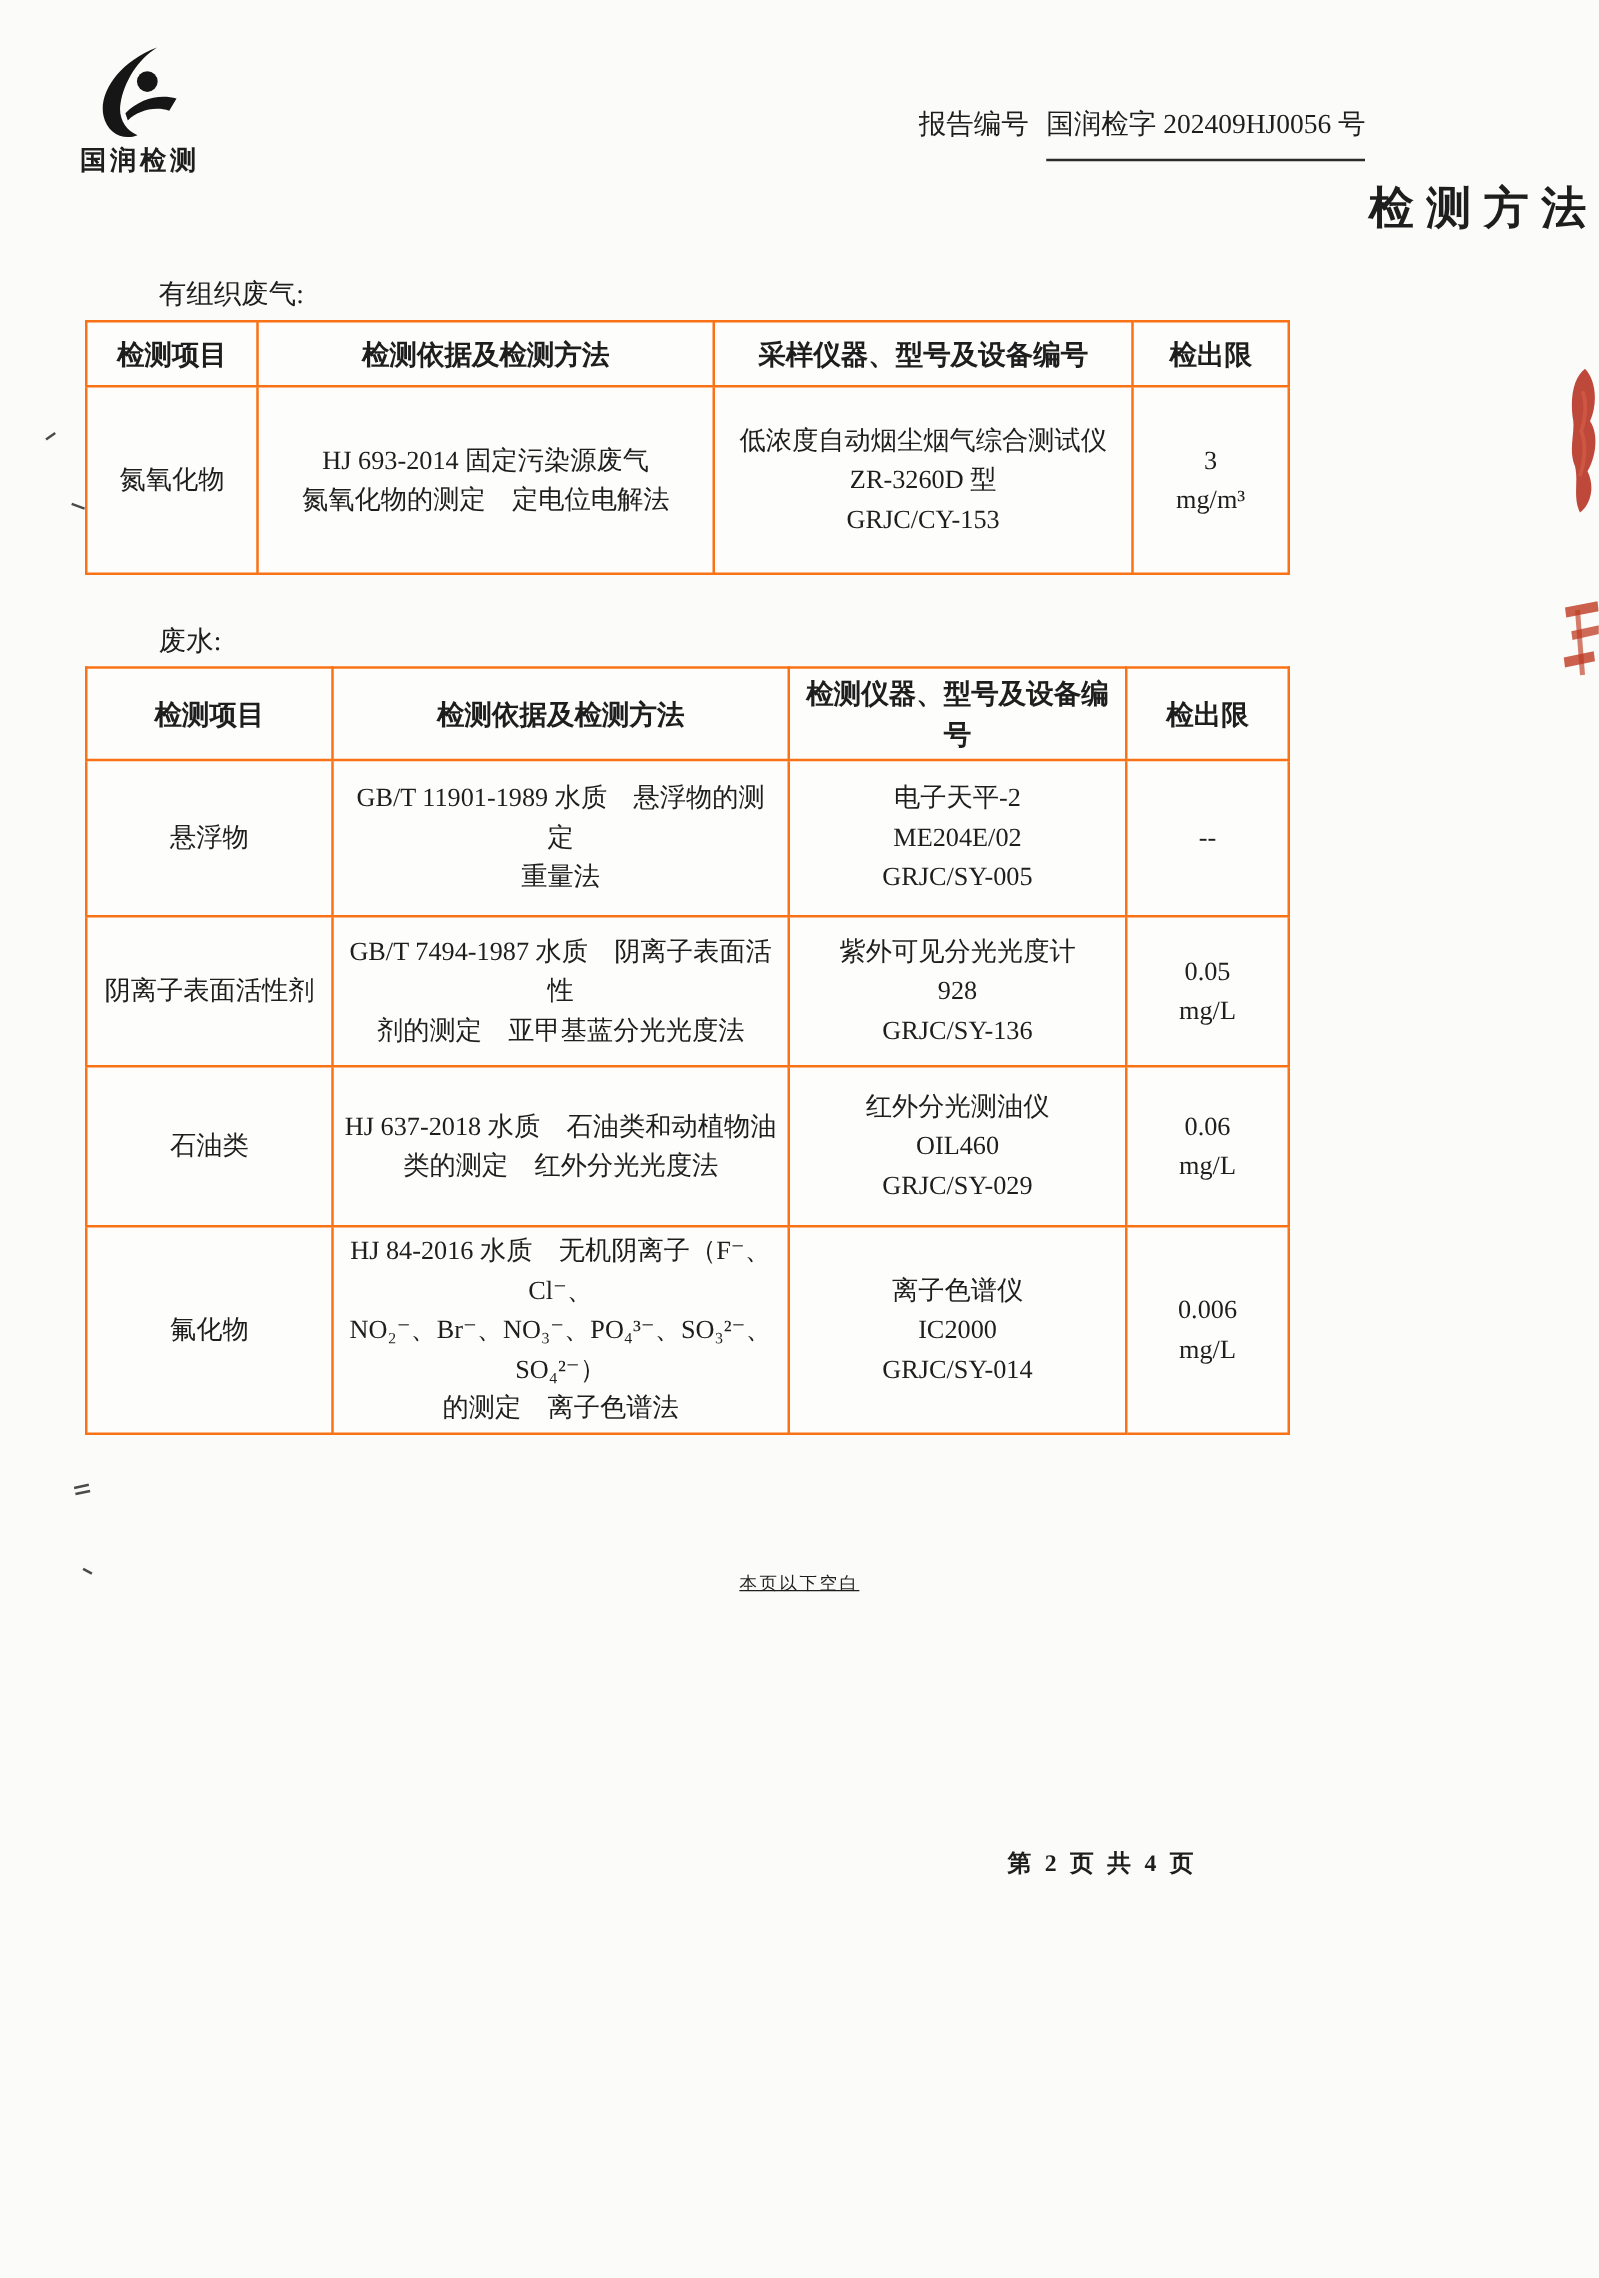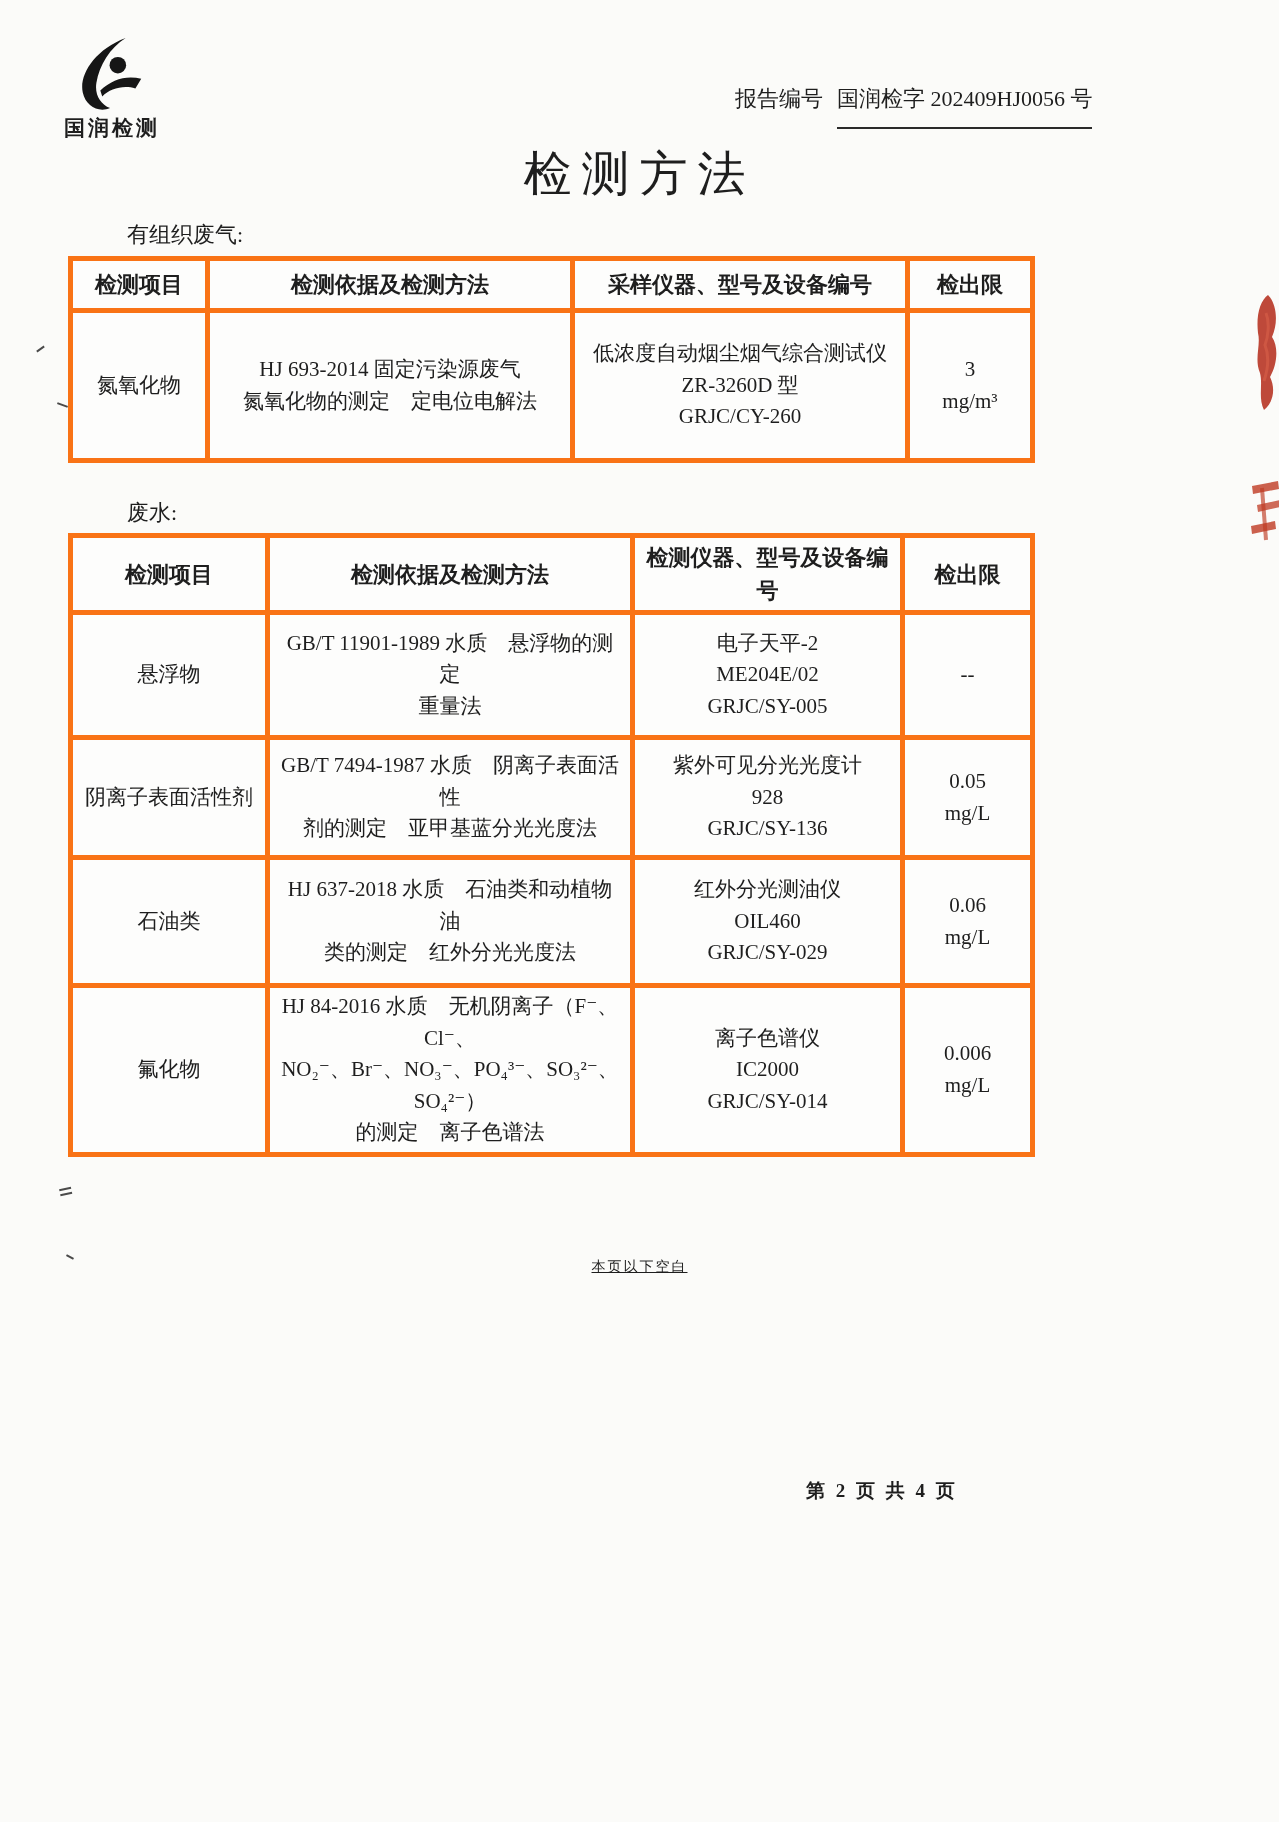--- a/index.html
+++ b/index.html
@@ -14,33 +14,33 @@
   
   .logo{position:absolute;left:52px;top:36px;width:120px;text-align:center;}
   .logo svg{display:block;margin:0 auto;}
   .logo-text{font-weight:bold;font-size:21px;letter-spacing:3px;margin-top:2px;}
 
   
   .report-line{position:absolute;left:735px;top:84px;font-size:22px;white-space:nowrap;}
   .report-number{border-bottom:2px solid #2a2a2a;padding-bottom:16px;margin-left:14px;}
 
   
-  .page-title{position:absolute;left:0;top:142px;width:100%;text-align:center;
-    font-size:48px;font-weight:normal;letter-spacing:10px;}
+  .page-title{position:absolute;left:0;top:142px;width:100%;text-align:right;
+    font-size:36px;font-weight:bold;letter-spacing:10px;}
 
   
   .section-label{position:absolute;font-size:22px;}
   .gas-label{left:127px;top:220px;}
   .water-label{left:127px;top:498px;}
 
   
   table{border-collapse:collapse;table-layout:fixed;position:absolute;left:68px;width:962px;background:#fdfdfc;}
   .gas-table{top:256px;}
   .water-table{top:533px;}
-  th,td{border:5px solid #f97316;text-align:center;vertical-align:middle;
+  th,td{border:2px solid #f97316;text-align:center;vertical-align:middle;
     white-space:pre-line;padding:3px 8px;font-size:21px;line-height:1.5;}
   th{font-size:22px;font-weight:bold;}
   .gas-table tr:nth-child(1){height:52px;}
   .gas-table tr:nth-child(2){height:150px;}
   .water-table tr:nth-child(1){height:60px;}
   .water-table tr:nth-child(2){height:125px;}
   .water-table tr:nth-child(3){height:120px;}
   .water-table tr:nth-child(4){height:128px;}
   .water-table tr:nth-child(5){height:122px;}
   .water-table tr:nth-child(6){height:157px;}
@@ -98,21 +98,21 @@
       <th>检测依据及检测方法</th>
       <th>采样仪器、型号及设备编号</th>
       <th>检出限</th>
     </tr>
     <tr>
       <td>氮氧化物</td>
       <td>HJ 693-2014 固定污染源废气
 氮氧化物的测定　定电位电解法</td>
       <td>低浓度自动烟尘烟气综合测试仪
 ZR-3260D 型
-GRJC/CY-260</td>
+GRJC/CY-153</td>
       <td>3
 mg/m³</td>
     </tr>
   </tbody>
     </table>
 
   <div class="section-label water-label">废水:</div>
 
   <table class="water-table">
     <colgroup>

